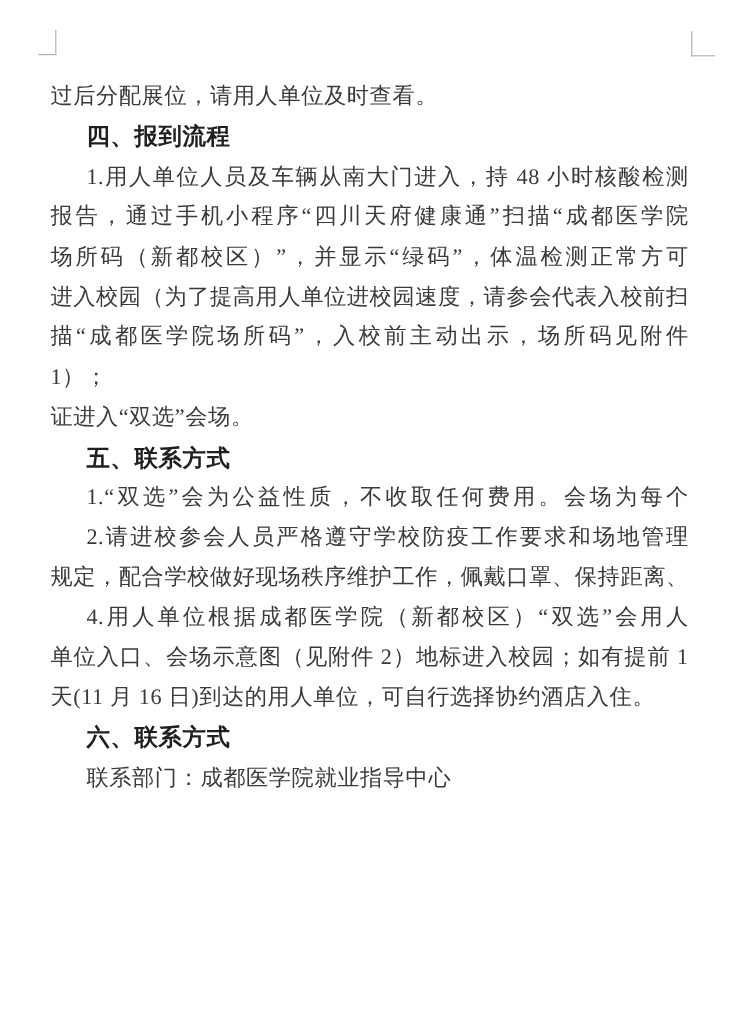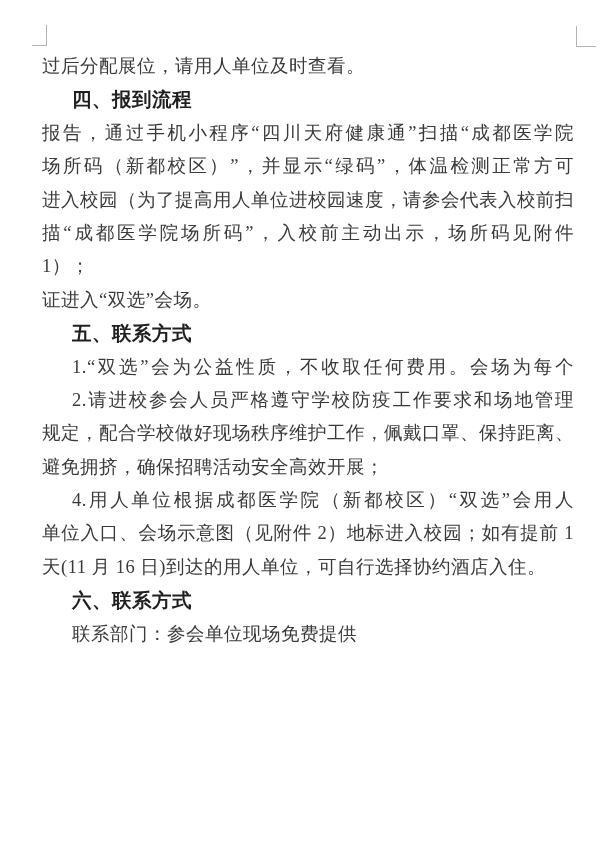--- a/index.html
+++ b/index.html
@@ -30,21 +30,21 @@
     left: 576px;
     top: 26px;
     width: 19px;
     height: 20px;
     border-left: 1px solid #b3b3b3;
     border-bottom: 1px solid #b3b3b3;
   }
   .content {
     position: absolute;
     left: 42px;
-    top: 50px;
+    top: 65px;
     width: 532px;
   }
   .para { margin: 0; padding: 0; }
   .ln {
     height: 33.4px;
     line-height: 33.4px;
     font-size: 18.5px;
     color: #3a3a3a;
     text-align: justify;
     text-align-last: justify;
@@ -75,20 +75,21 @@
 
     <div class="para">
       <div class="ln last">过后分配展位，请用人单位及时查看。</div>
     </div>
 
     <div class="para">
       <div class="ln hd first last">四、报到流程</div>
     </div>
 
     <div class="para">
+      <div class="ln first">1.用人单位人员及车辆从南大门进入，持 48 小时核酸检测</div>
       <div class="ln">报告，通过手机小程序“四川天府健康通”扫描“成都医学院</div>
       <div class="ln">场所码（新都校区）”，并显示“绿码”，体温检测正常方可</div>
       <div class="ln">进入校园（为了提高用人单位进校园速度，请参会代表入校前扫</div>
       <div class="ln">描“成都医学院场所码”，入校前主动出示，场所码见附件</div>
       <div class="ln last">1）；</div>
     </div>
 
     <div class="para">
       <div class="ln last">证进入“双选”会场。</div>
     </div>
@@ -97,34 +98,33 @@
       <div class="ln hd first last">五、联系方式</div>
     </div>
 
     <div class="para">
       <div class="ln first">1.“双选”会为公益性质，不收取任何费用。会场为每个</div>
     </div>
 
     <div class="para">
       <div class="ln first">2.请进校参会人员严格遵守学校防疫工作要求和场地管理</div>
       <div class="ln">规定，配合学校做好现场秩序维护工作，佩戴口罩、保持距离、</div>
-      <div class="ln last">避免拥挤，确保招聘活动安全高效开展；</div>
     </div>
 
     <div class="para">
     </div>
 
     <div class="para">
       <div class="ln first">4.用人单位根据成都医学院（新都校区）“双选”会用人</div>
       <div class="ln">单位入口、会场示意图（见附件 2）地标进入校园；如有提前 1</div>
       <div class="ln last">天(11 月 16 日)到达的用人单位，可自行选择协约酒店入住。</div>
     </div>
 
     <div class="para">
       <div class="ln hd first last">六、联系方式</div>
     </div>
 
     <div class="para">
-      <div class="ln first last">联系部门：参会单位现场免费提供</div>
+      <div class="ln first last">联系部门：成都医学院就业指导中心</div>
     </div>
 
   </div>
 </div>
 
 </body></html>

